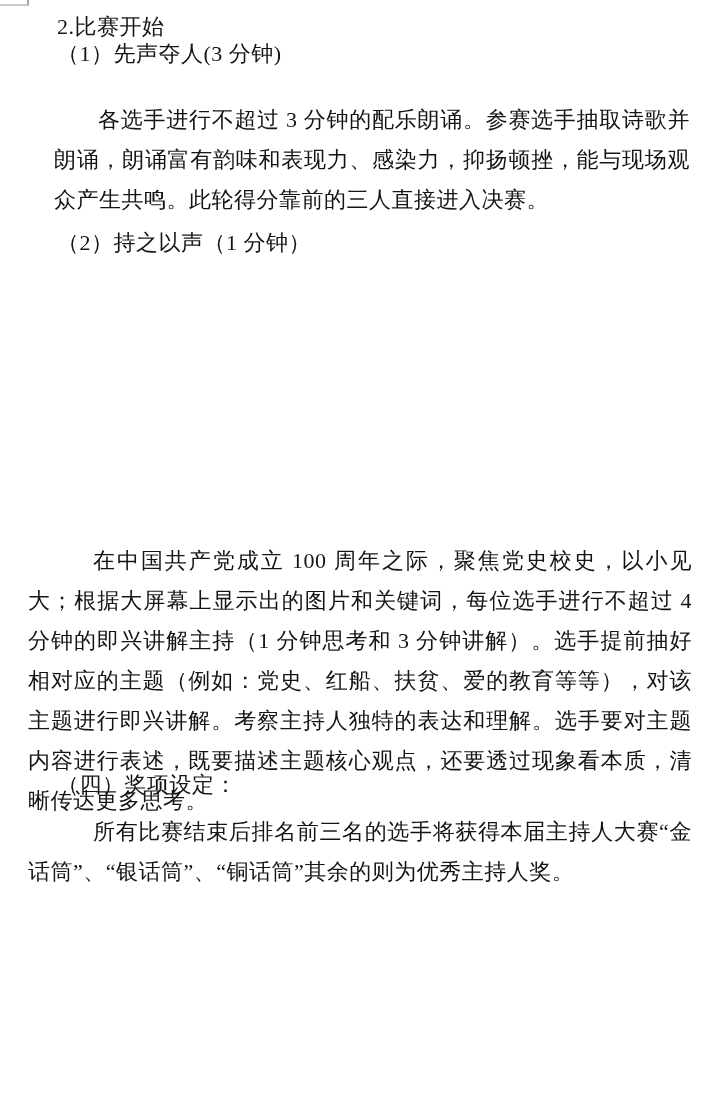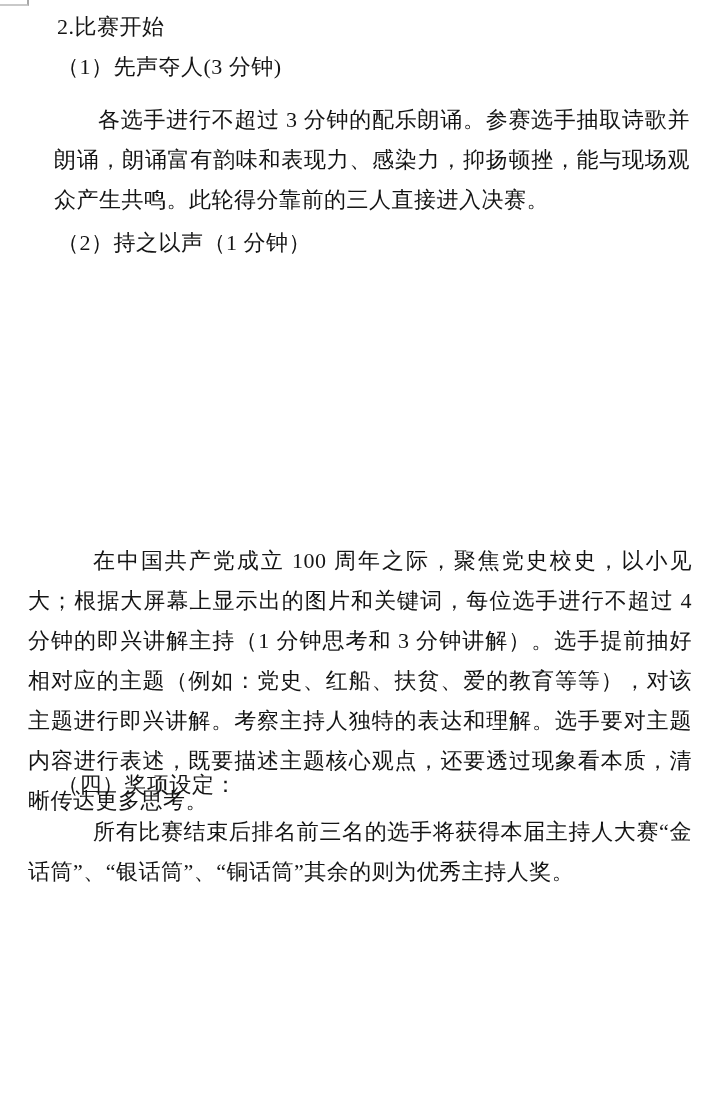--- a/index.html
+++ b/index.html
@@ -49,21 +49,21 @@
     left: 54px;
     width: 636px;
     text-indent: 44px;
   }
   .para.wide {
     left: 28px;
     width: 664px;
     text-indent: 65px;
   }
   #h1 { top: 7px; }
-  #h2 { top: 47px; }
+  #h2 { top: 34px; }
   #p1 { top: 100px; }
   #h3 { top: 223px; }
   #p2 { top: 278px; }
   #h4 { top: 481px; }
   #p3 { top: 541px; }
   #h5 { top: 765px; }
   #p4 { top: 812px; }
 </style>
 </head>
 <body>

